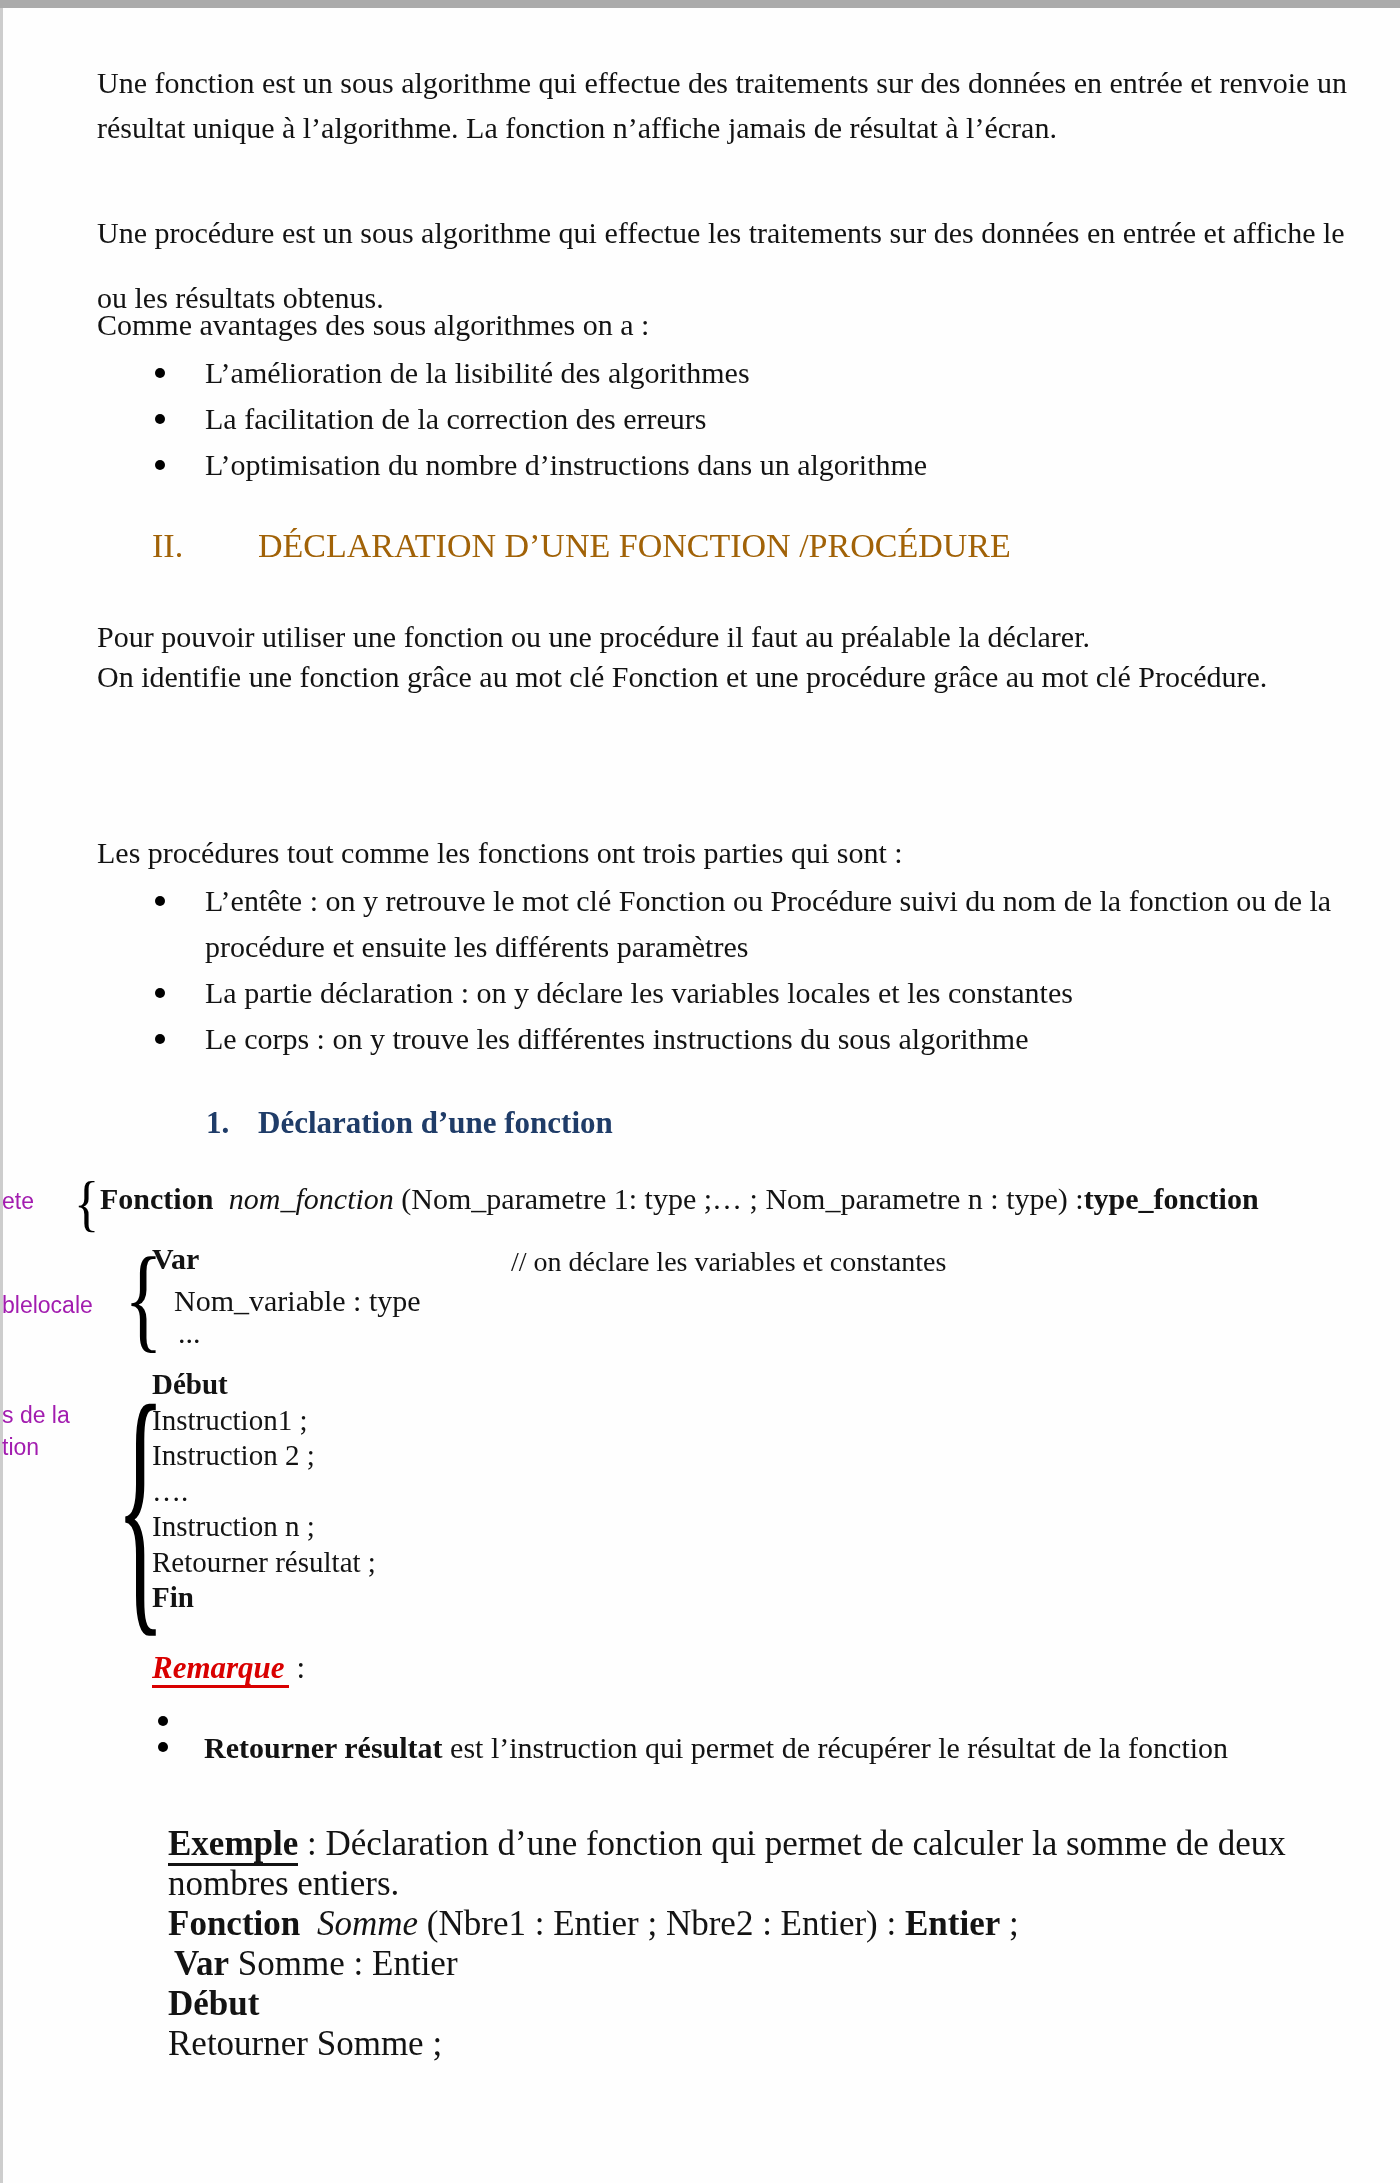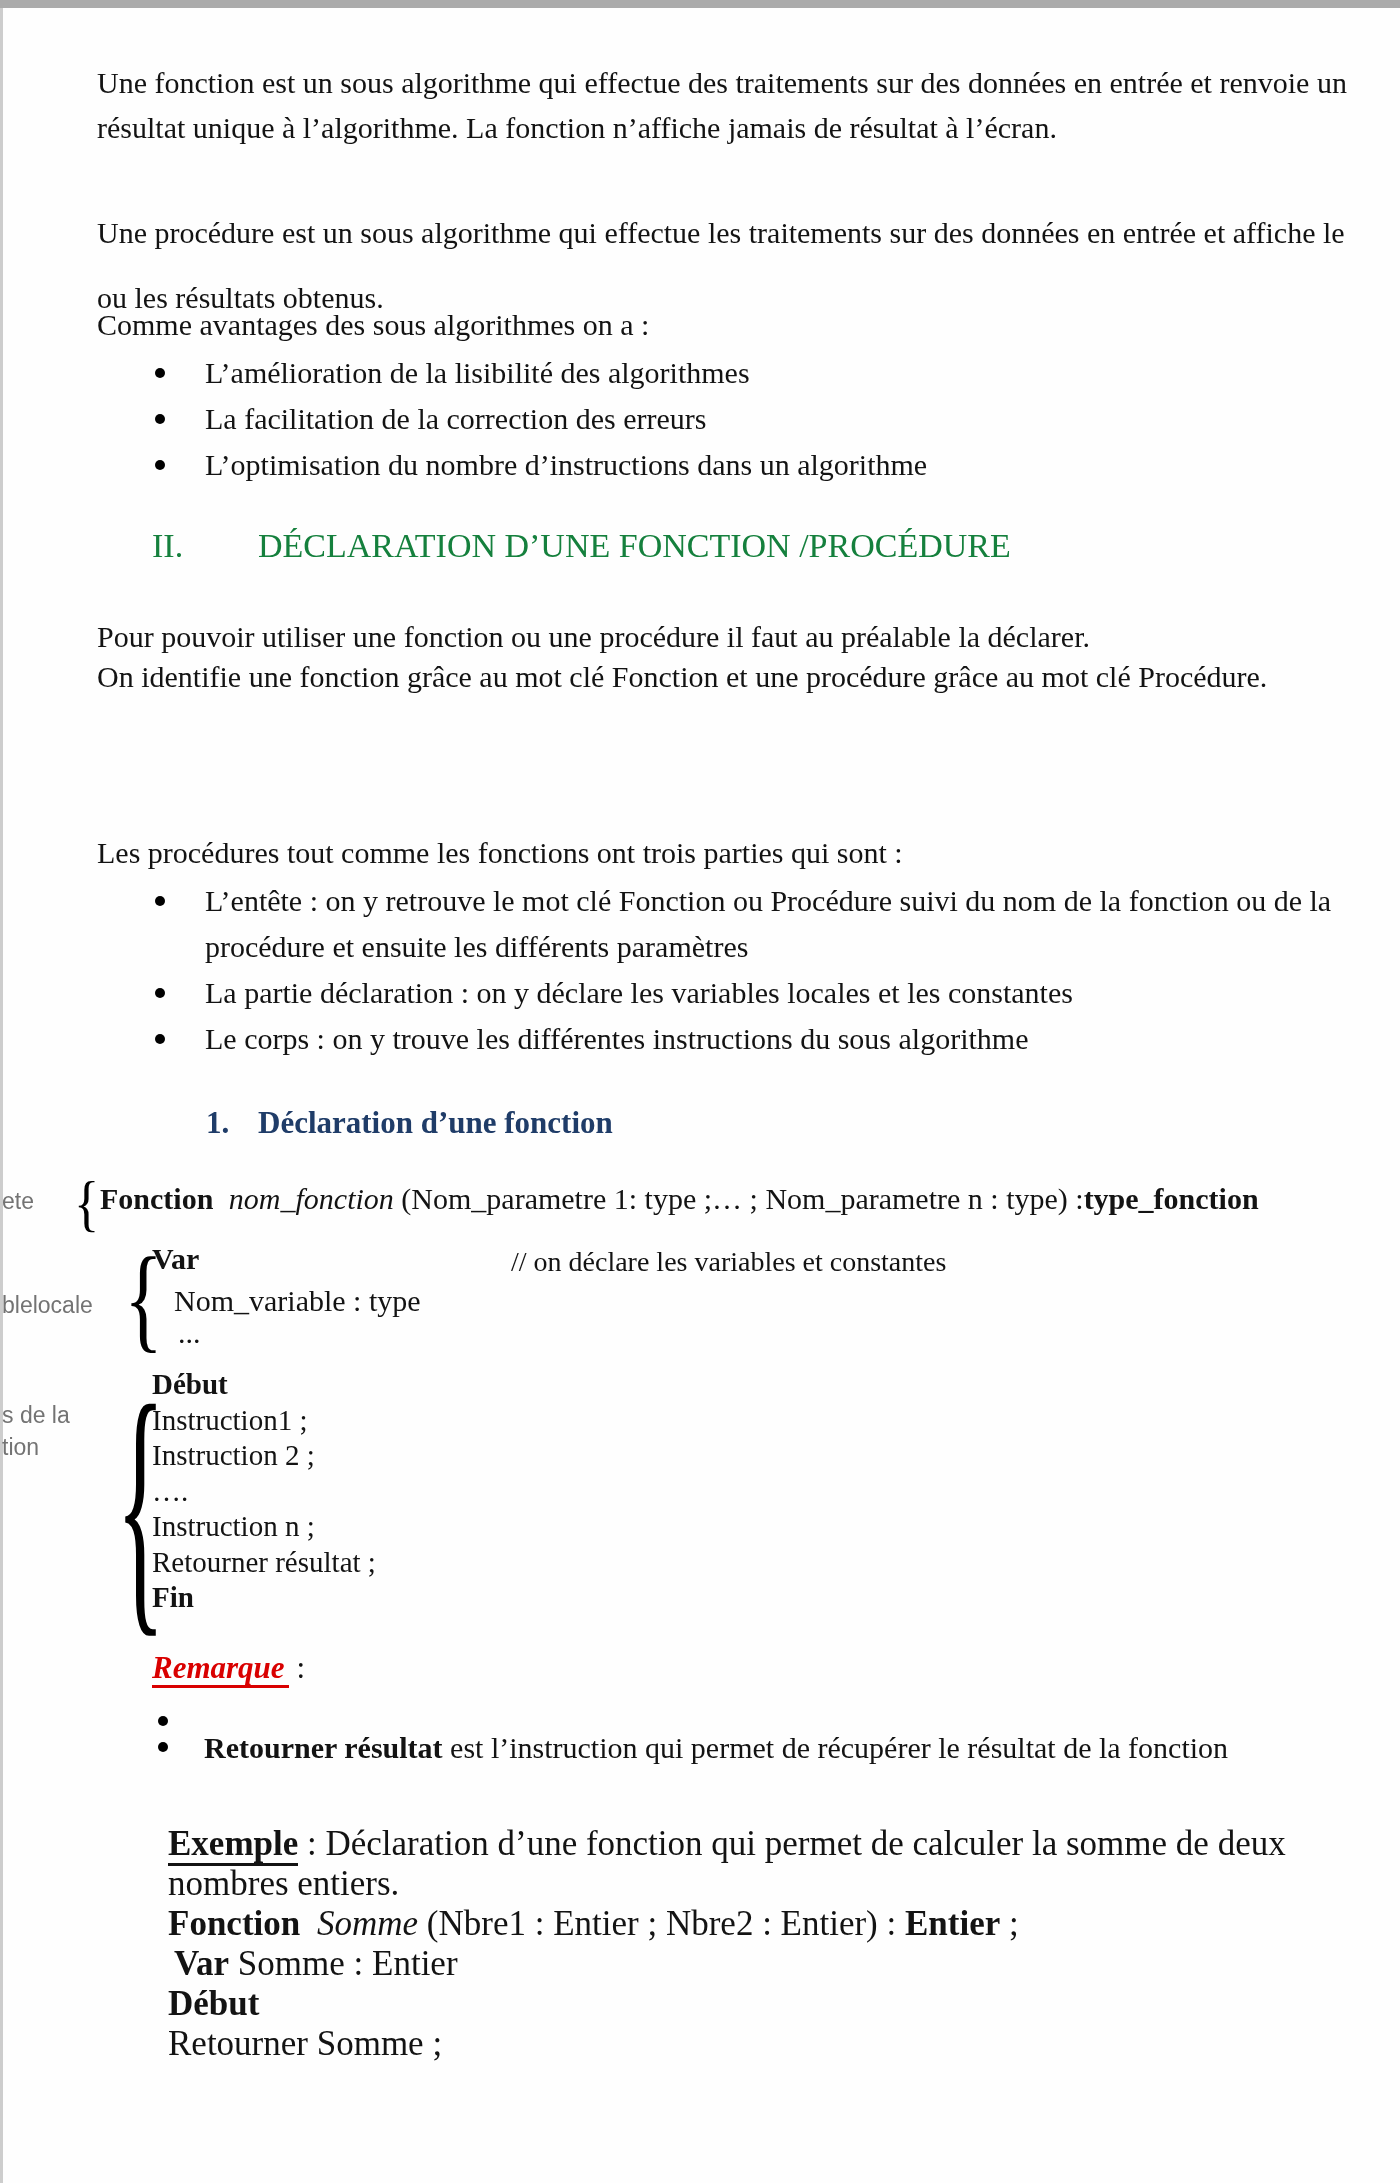--- a/index.html
+++ b/index.html
@@ -20,31 +20,31 @@
   .p1 { position:absolute; top:30px;  left:97px; width:1270px; line-height:45px; }
   .p2 { position:absolute; top:170px; left:97px; width:1270px; line-height:65px; }
   .p3 { position:absolute; top:272px; left:97px; width:1270px; line-height:45px; }
 
   .list1 { position:absolute; top:350px; left:155px; width:1200px; }
   .list2 { position:absolute; top:878px; left:155px; width:1200px; }
   .bullet-row { display:flex; font-size:30px; line-height:46px; }
   .bullet-row .dot { flex:0 0 auto; width:10px; height:10px; border-radius:50%; background:#000; margin:18px 40px 0 0; }
   .nowrap { white-space:nowrap; }
 
-  .h2 { position:absolute; top:527px; left:152px; color:#15803d; font-size:34px; white-space:nowrap; }
+  .h2 { position:absolute; top:527px; left:152px; color:#a16207; font-size:34px; white-space:nowrap; }
   .h2 .num { display:inline-block; width:106px; }
 
   .p4 { position:absolute; top:617px; left:97px; width:1270px; line-height:40px; }
   .p5 { position:absolute; top:800px; left:97px; width:1270px; line-height:45px; }
 
   .h3 { position:absolute; top:1105px; left:206px; color:#1F3C68; font-weight:bold; font-size:31px; white-space:nowrap; }
   .h3 .num { display:inline-block; width:52px; }
 
   .schema { position:absolute; top:1170px; left:0; width:1400px; height:495px; }
-  .schema .lbl { position:absolute; font-family:"Liberation Sans","DejaVu Sans",sans-serif; font-size:23px; color:#737373; white-space:nowrap; }
+  .schema .lbl { position:absolute; font-family:"Liberation Sans","DejaVu Sans",sans-serif; font-size:23px; color:#a21caf; white-space:nowrap; }
   .lbl-ete   { left:2px; top:18px; }
   .lbl-var   { left:2px; top:122px; }
   .lbl-c1    { left:2px; top:232px; }
   .lbl-c2    { left:2px; top:264px; }
   .brace { position:absolute; line-height:1; color:#000; font-weight:400; }
   .brace-fn   { left:74px;  top:2px;   font-size:62px; transform:scaleX(0.85); transform-origin:left top; }
   .brace-var  { left:124px; top:70px;  font-size:116px; transform:scaleX(0.70); transform-origin:left top; }
   .brace-body { left:116px; top:194px; font-size:146px; transform:scale(0.70,1.92); transform-origin:left top; }
   .fn-line { position:absolute; left:100px; top:12px; font-size:30px; white-space:nowrap; }
   .b { font-weight:bold; }

